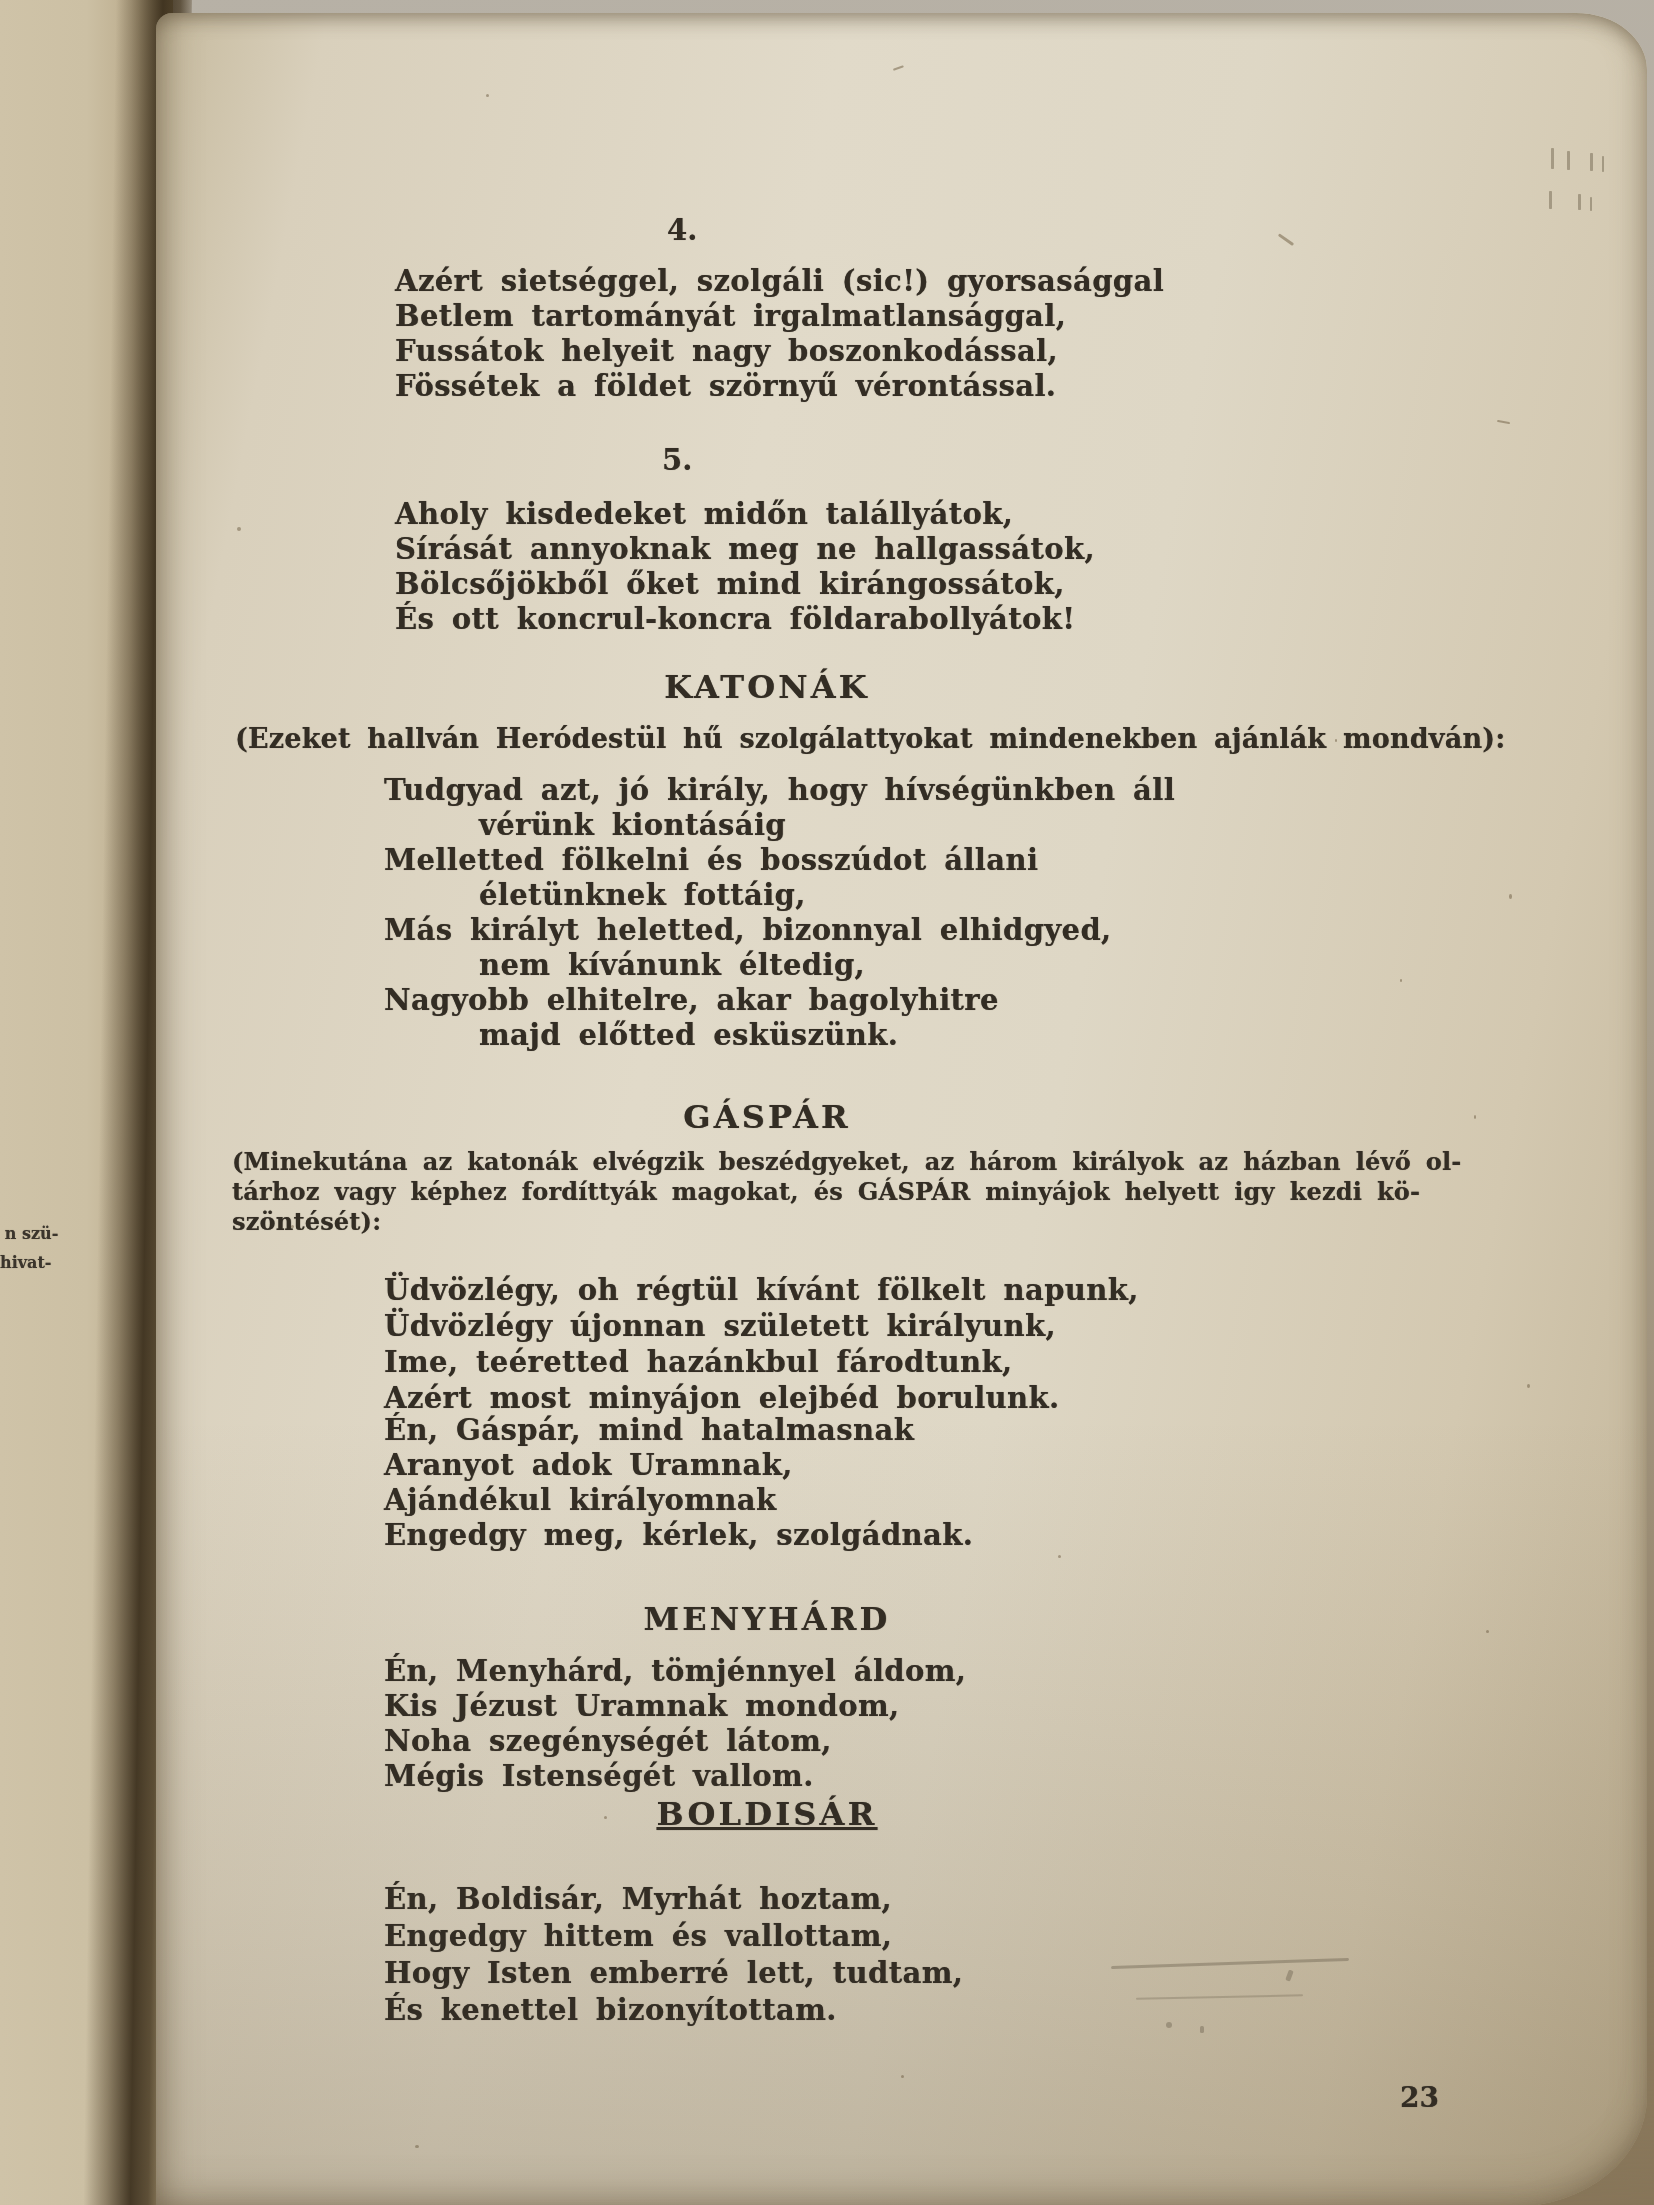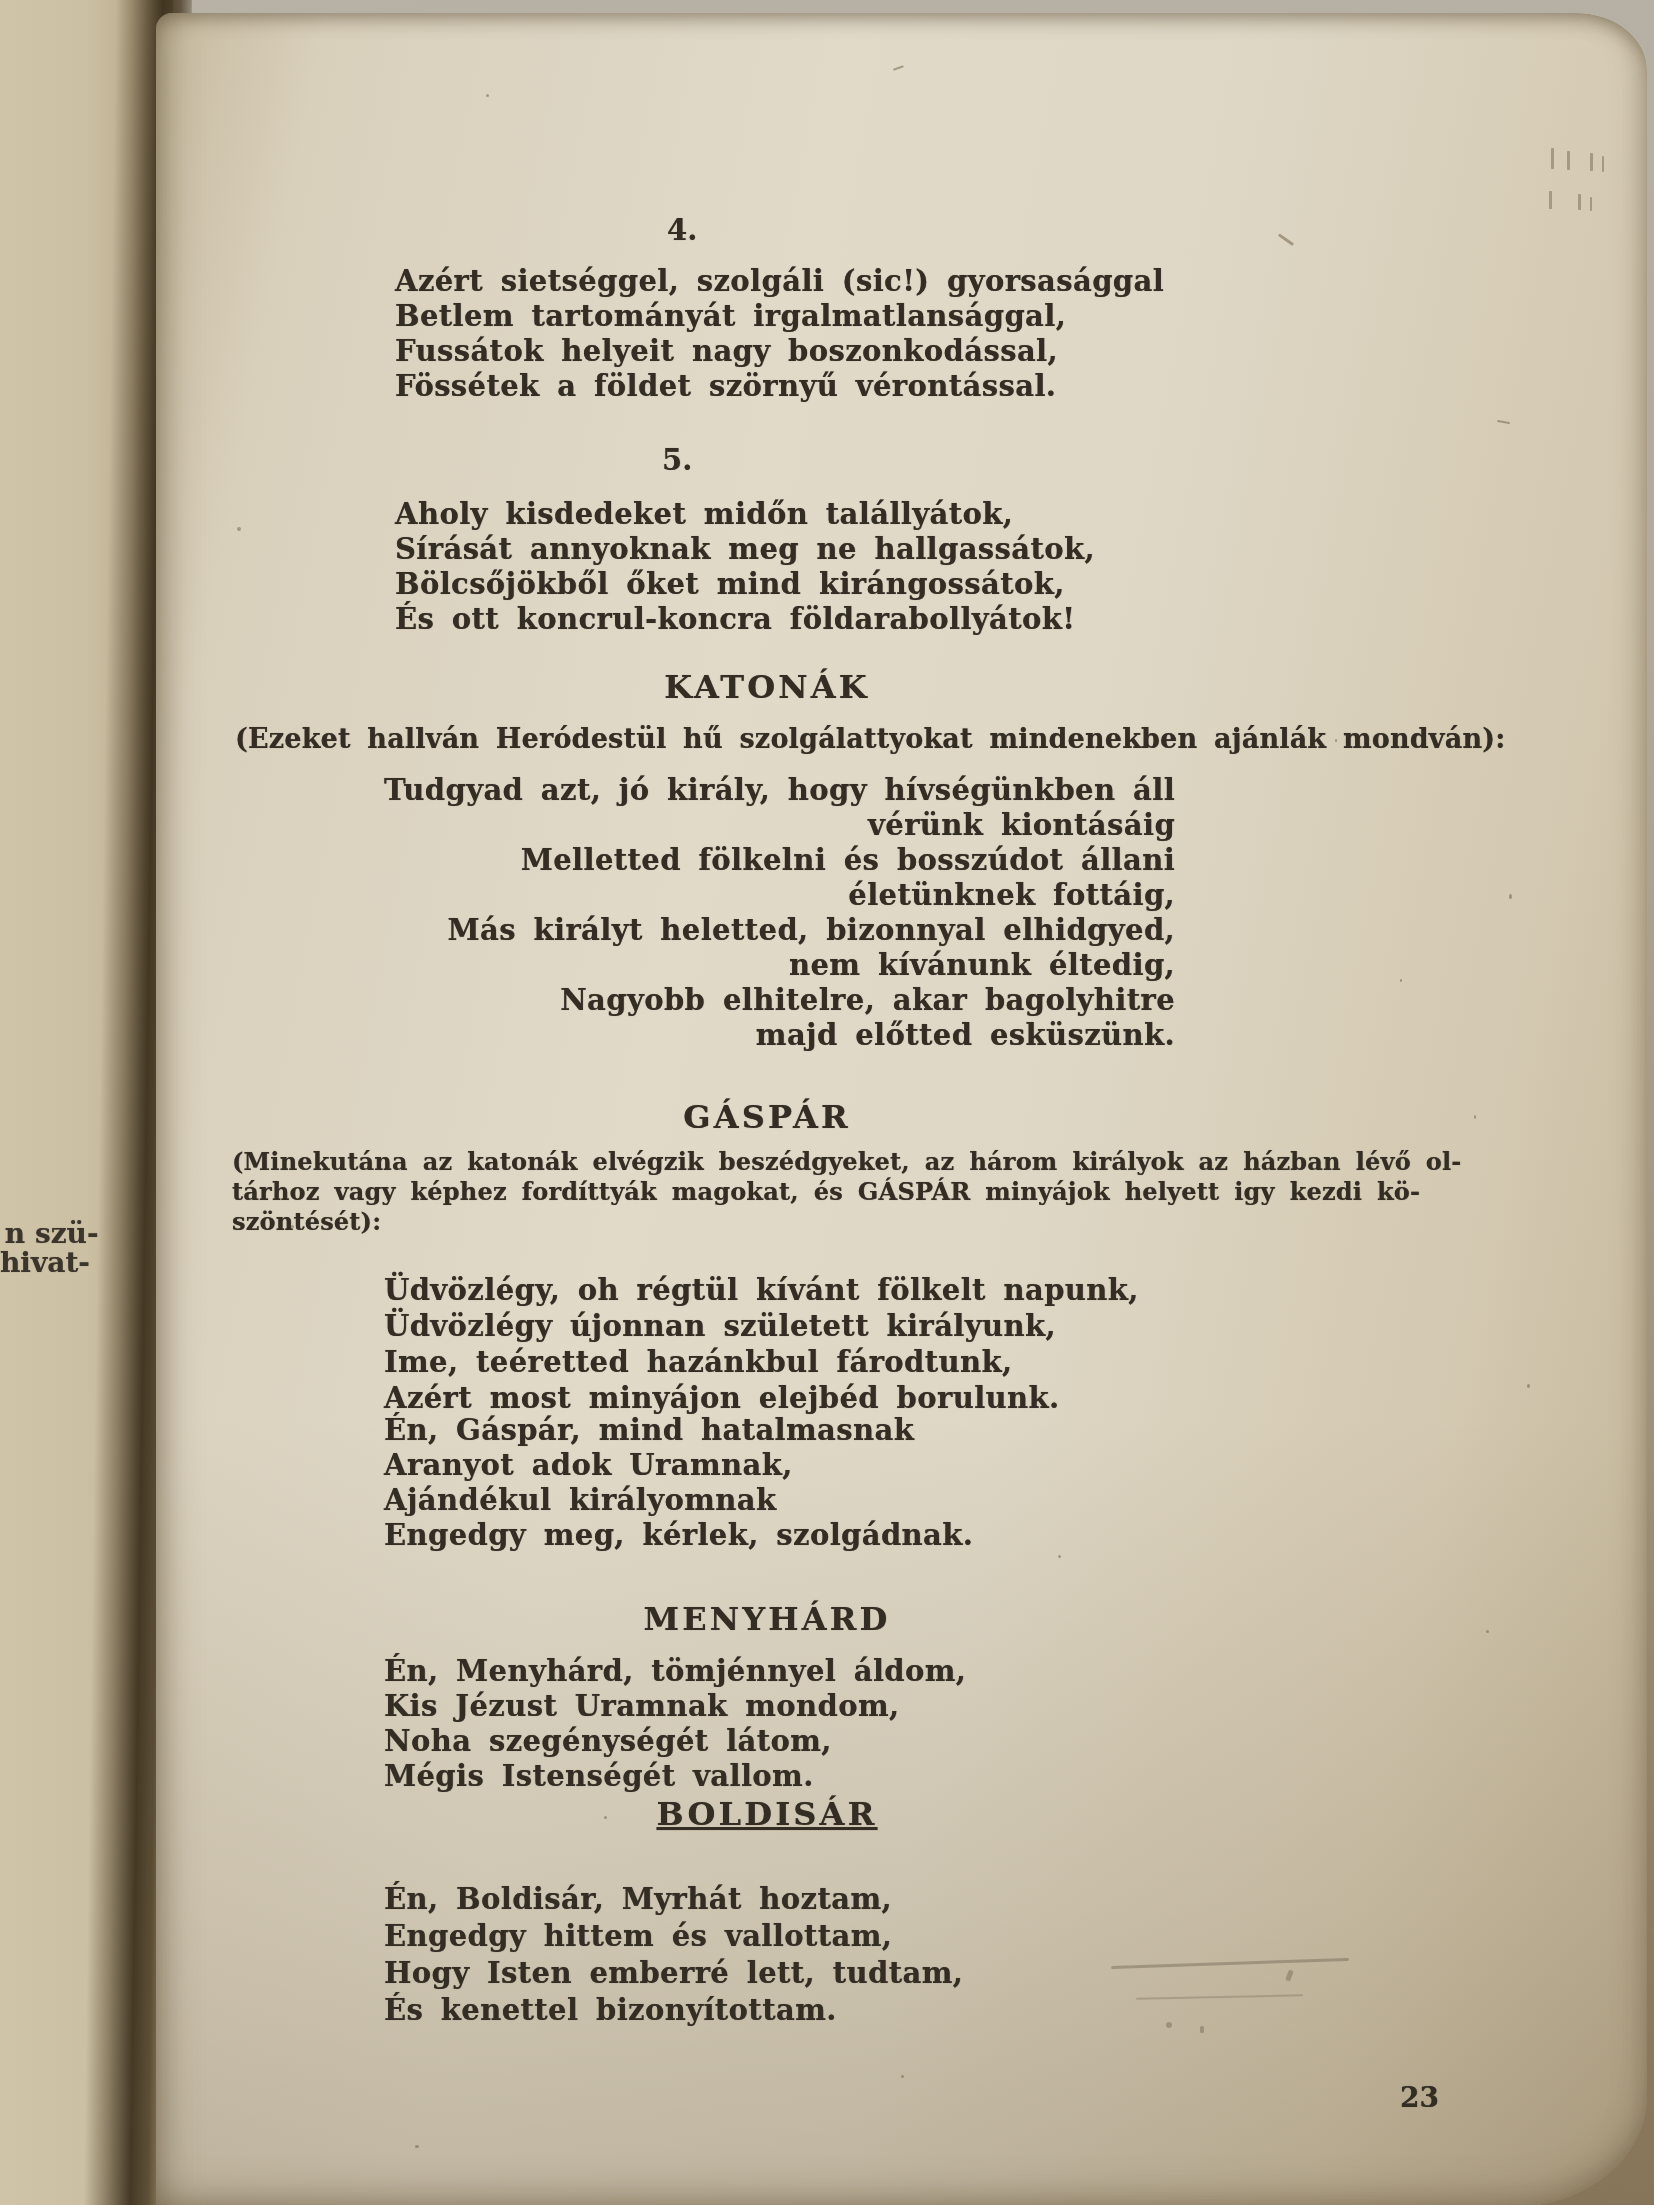--- a/index.html
+++ b/index.html
@@ -10,21 +10,21 @@
   }
   .scene{position:relative;width:1655px;height:2205px;overflow:hidden;}
 
   
   .facing-page{
     position:absolute;left:0;top:0;width:173px;height:2205px;
     background:linear-gradient(to right,#cfc3a8 0%,#ccc0a4 50%,#bdae8f 76%,#9c8c6b 92%,#857450 100%);
   }
   .facing-fragment{
     position:absolute;top:1219px;left:0;width:167px;
-    font-weight:bold;font-size:28px;line-height:29px;color:#3b352c;
+    font-weight:bold;font-size:16px;line-height:29px;color:#3b352c;
     text-shadow:0 0 0.8px rgba(59,53,44,.6);
     white-space:nowrap;
   }
   .facing-fragment .frag-l1{padding-left:4.8px;}
   .facing-fragment .frag-l2{padding-left:0px;}
 
   
   .gutter-shadow{
     position:absolute;left:116px;top:-6.4px;width:76px;height:2224px;
     background:linear-gradient(to right,
@@ -100,21 +100,21 @@
     <div class="verse ink" style="left:395px;top:497px;">
       <div>Aholy kisdedeket midőn talállyátok,</div>
       <div>Sírását annyoknak meg ne hallgassátok,</div>
       <div>Bölcsőjökből őket mind kirángossátok,</div>
       <div>És ott koncrul-koncra földarabollyátok!</div>
     </div>
 
     <div class="heading ink" style="top:668px;">KATONÁK</div>
     <div class="direction ink" style="left:235px;top:724px;">(Ezeket hallván Heródestül hű szolgálattyokat mindenekben ajánlák mondván):</div>
 
-    <div class="verse ink" style="left:384px;top:773px;text-align:right;">
+    <div class="verse ink" style="left:384px;top:773px;">
       <div>Tudgyad azt, jó király, hogy hívségünkben áll</div>
       <div class="indent">vérünk kiontásáig</div>
       <div>Melletted fölkelni és bosszúdot állani</div>
       <div class="indent">életünknek fottáig,</div>
       <div>Más királyt heletted, bizonnyal elhidgyed,</div>
       <div class="indent">nem kívánunk éltedig,</div>
       <div>Nagyobb elhitelre, akar bagolyhitre</div>
       <div class="indent">majd előtted esküszünk.</div>
     </div>
 

